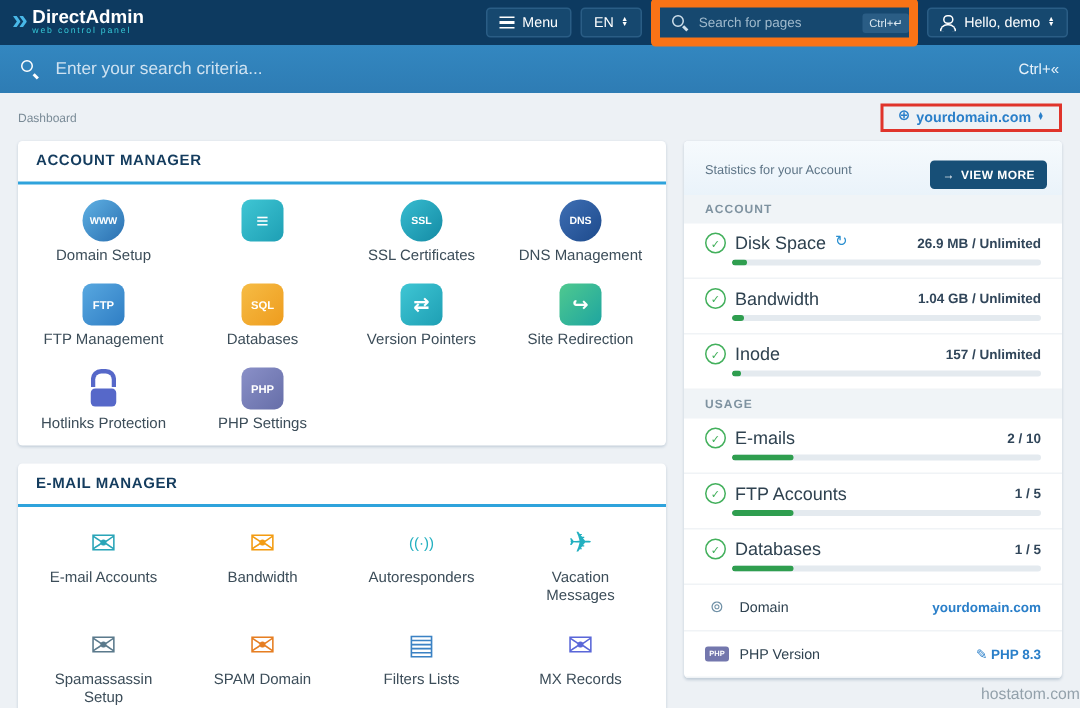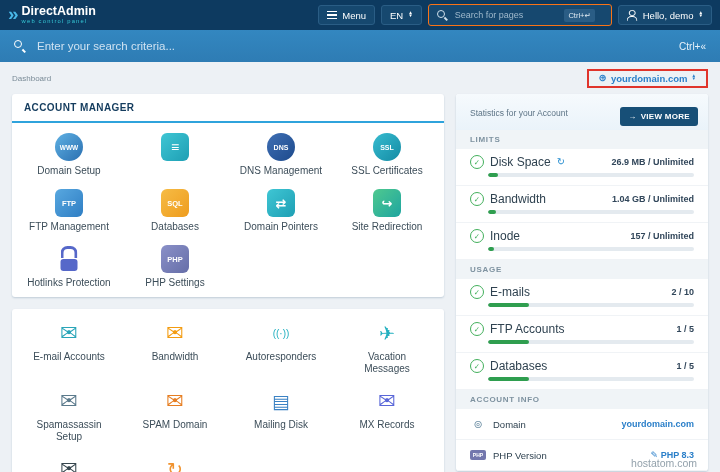--- a/index.html
+++ b/index.html
@@ -13,22 +13,22 @@
   .brand-text{display:flex;flex-direction:column;line-height:1;}
   .brand-name{color:#fff;font-size:12.5px;font-weight:bold;}
   .brand-tag{color:#35c8d6;font-size:5.8px;letter-spacing:1.2px;margin-top:2px;}
   .topbar-right{margin-left:auto;display:flex;align-items:center;gap:6px;}
   .tb-btn{display:flex;align-items:center;gap:5px;background:#16486f;border:1px solid #2a5d85;border-radius:3px;
           color:#fff;font-size:9.5px;height:20px;padding:0 8px;cursor:pointer;}
   .burger{width:10px;height:1.6px;background:#fff;position:relative;flex:none;}
   .burger::before,.burger::after{content:"";position:absolute;left:0;width:10px;height:1.6px;background:#fff;}
   .burger::before{top:-3.4px;}.burger::after{top:3.4px;}
   .updown{display:inline-flex;flex-direction:column;line-height:.62;font-size:4.6px;color:currentColor;}
-  .nav-search{display:flex;align-items:center;gap:5px;background:#16486f;border:1px solid #f97316;border-radius:3px;
-          height:20px;padding:0 16px 0 8px;color:#9fb9cc;font-size:9.5px;width:158px;}
+  .nav-search{display:flex;align-items:center;gap:5px;background:#16486f;border:6px solid #f97316;border-radius:3px;
+          height:20px;padding:0 0 0 8px;color:#9fb9cc;font-size:9.5px;width:158px;}
   .nav-search input{flex:1;min-width:0;background:transparent;border:none;outline:none;color:#dce9f3;font-size:9px;}
   .nav-search input::placeholder{color:#9fb9cc;}
   .kbd{background:#2a5d85;border-radius:2px;color:#dfeaf2;font-size:7.5px;padding:2px 4px;white-space:nowrap;}
   .mag{position:relative;width:11px;height:11px;flex:none;color:#cfe0ec;}
   .mag::before{content:"";position:absolute;width:6px;height:6px;border:1.5px solid currentColor;border-radius:50%;left:0;top:0;}
   .mag::after{content:"";position:absolute;width:4px;height:1.5px;background:currentColor;transform:rotate(45deg);right:0;bottom:1px;}
   .user-ic{position:relative;width:11px;height:11px;flex:none;}
   .user-ic::before{content:"";position:absolute;width:4.6px;height:4.6px;border:1.2px solid #fff;border-radius:50%;left:50%;top:0;transform:translateX(-50%);}
   .user-ic::after{content:"";position:absolute;width:9px;height:4px;border:1.2px solid #fff;border-bottom:none;border-radius:5px 5px 0 0;bottom:0;left:50%;transform:translateX(-50%);}
 
@@ -82,21 +82,21 @@
   .track{height:4px;background:#e4eaef;border-radius:2px;margin-left:18px;overflow:hidden;}
   .fill{height:100%;background:#2f9e4f;border-radius:2px;}
   .info-row{display:flex;align-items:center;gap:7px;padding:8px 14px;border-bottom:1px solid #f0f3f6;min-height:14px;}
   .info-icon{width:16px;color:#7d93a3;font-size:11px;text-align:center;flex:none;line-height:1;}
   .info-icon.php-mini{background:#7377ad;color:#fff;border-radius:2px;font-size:5px;font-weight:bold;
                       height:10px;display:flex;align-items:center;justify-content:center;}
   .info-label{font-size:9.5px;color:#2f4250;}
   .info-value{margin-left:auto;font-size:9px;font-weight:bold;color:#31465a;white-space:nowrap;}
   .info-value.link{color:#2a7fc9;cursor:pointer;}
 
-  .watermark{position:absolute;right:23px;bottom:3px;font-size:10.5px;color:#93a1ab;z-index:5;}
+  .watermark{position:absolute;right:0;bottom:3px;font-size:10.5px;color:#93a1ab;z-index:5;}
 </style>
 </head>
 <body>
 
 <div class="screen">
 
   <header class="topbar">
     <div class="brand">
       <span class="logo">»</span>
       <span class="brand-text">
@@ -158,57 +158,58 @@
           <div class="card-header">ACCOUNT MANAGER</div>
           <div class="grid">
             <div class="tool">
               <span class="ic" style="background: linear-gradient(135deg, rgb(95, 177, 228), rgb(42, 111, 176)); border-radius: 50%; font-size: 6.5px;">WWW</span>
               <span class="label">Domain Setup</span>
             </div>
             <div class="tool">
               <span class="ic" style="background: linear-gradient(135deg, rgb(63, 198, 212), rgb(30, 159, 180)); font-size: 14px;">≡</span>
             </div>
             <div class="tool">
+              <span class="ic" style="background: linear-gradient(135deg, rgb(55, 188, 208), rgb(20, 139, 164)); border-radius: 50%; font-size: 7px;">SSL</span>
+              <span class="label">SSL Certificates</span>
+            </div>
+            <div class="tool">
               <span class="ic" style="background: linear-gradient(135deg, rgb(63, 111, 180), rgb(29, 74, 140)); border-radius: 50%; font-size: 7px;">DNS</span>
               <span class="label">DNS Management</span>
             </div>
             <div class="tool">
-              <span class="ic" style="background: linear-gradient(135deg, rgb(55, 188, 208), rgb(20, 139, 164)); border-radius: 50%; font-size: 7px;">SSL</span>
-              <span class="label">SSL Certificates</span>
-            </div>
-            <div class="tool">
               <span class="ic" style="background: linear-gradient(135deg, rgb(88, 168, 224), rgb(47, 126, 196)); font-size: 7.5px;">FTP</span>
               <span class="label">FTP Management</span>
             </div>
             <div class="tool">
               <span class="ic" style="background: linear-gradient(135deg, rgb(246, 188, 69), rgb(238, 156, 30)); font-size: 7.5px;">SQL</span>
               <span class="label">Databases</span>
             </div>
             <div class="tool">
               <span class="ic" style="background: linear-gradient(135deg, rgb(63, 198, 212), rgb(30, 159, 180)); font-size: 13px;">⇄</span>
-              <span class="label">Domain Pointers</span>
+              <span class="label">Version Pointers</span>
             </div>
             <div class="tool">
               <span class="ic" style="background: linear-gradient(135deg, rgb(79, 201, 143), rgb(30, 165, 160)); font-size: 13px;">↪</span>
               <span class="label">Site Redirection</span>
             </div>
             <div class="tool">
               <span class="ic lock">
                 <span class="shackle"></span>
                 <span class="lockbody"></span>
               </span>
               <span class="label">Hotlinks Protection</span>
             </div>
             <div class="tool">
               <span class="ic" style="background: linear-gradient(135deg, rgb(138, 144, 200), rgb(102, 110, 168)); font-size: 7.5px;">PHP</span>
               <span class="label">PHP Settings</span>
             </div>
           </div>
         </div>
         <div class="card">
+          <div class="card-header">E-MAIL MANAGER</div>
           <div class="grid">
             <div class="tool">
               <span class="ic glyph" style="color: rgb(42, 165, 184);">✉</span>
               <span class="label">E-mail Accounts</span>
             </div>
             <div class="tool">
               <span class="ic glyph" style="color: rgb(243, 156, 18);">✉</span>
               <span class="label">Bandwidth</span>
             </div>
             <div class="tool">
@@ -222,21 +223,21 @@
             <div class="tool">
               <span class="ic glyph" style="color: rgb(91, 122, 140);">✉</span>
               <span class="label">Spamassassin Setup</span>
             </div>
             <div class="tool">
               <span class="ic glyph" style="color: rgb(230, 126, 34);">✉</span>
               <span class="label">SPAM Domain</span>
             </div>
             <div class="tool">
               <span class="ic glyph" style="color: rgb(59, 130, 196); font-size: 19px;">▤</span>
-              <span class="label">Mailing Disk</span>
+              <span class="label">Filters Lists</span>
             </div>
             <div class="tool">
               <span class="ic glyph" style="color: rgb(90, 103, 216);">✉</span>
               <span class="label">MX Records</span>
             </div>
             <div class="tool">
               <span class="ic glyph" style="color: rgb(55, 71, 79);">✉</span>
             </div>
             <div class="tool">
               <span class="ic glyph" style="color: rgb(240, 146, 46); font-size: 19px;">↻</span>
@@ -248,21 +249,21 @@
     <aside class="col-right">
       <div class="panel">
         <div class="panel-head">
           <div class="panel-sub">Statistics for your Account</div>
           <button class="view-more">
             <span>→</span>
             <span>VIEW MORE</span>
           </button>
         </div>
         <div id="panel-body">
-            <div class="group-heading">LIMITS</div>
+            <div class="group-heading">ACCOUNT</div>
             <div class="stat-row">
               <div class="stat-top">
                 <span class="check">✓</span>
                 <span class="stat-label">Disk Space</span>
                 <span class="refresh">↻</span>
                 <span class="stat-value">26.9 MB / Unlimited</span>
               </div>
               <div class="track">
                 <div class="fill" style="width: 5%;"></div>
               </div>
@@ -311,21 +312,20 @@
             <div class="stat-row">
               <div class="stat-top">
                 <span class="check">✓</span>
                 <span class="stat-label">Databases</span>
                 <span class="stat-value">1 / 5</span>
               </div>
               <div class="track">
                 <div class="fill" style="width: 20%;"></div>
               </div>
             </div>
-            <div class="group-heading">ACCOUNT INFO</div>
             <div class="info-row">
               <span class="info-icon" style="color: rgb(111, 144, 166);">⊚</span>
               <span class="info-label">Domain</span>
               <span class="info-value link">yourdomain.com</span>
             </div>
             <div class="info-row">
               <span class="info-icon php-mini">PHP</span>
               <span class="info-label">PHP Version</span>
               <span class="info-value link">✎ PHP 8.3</span>
             </div>

